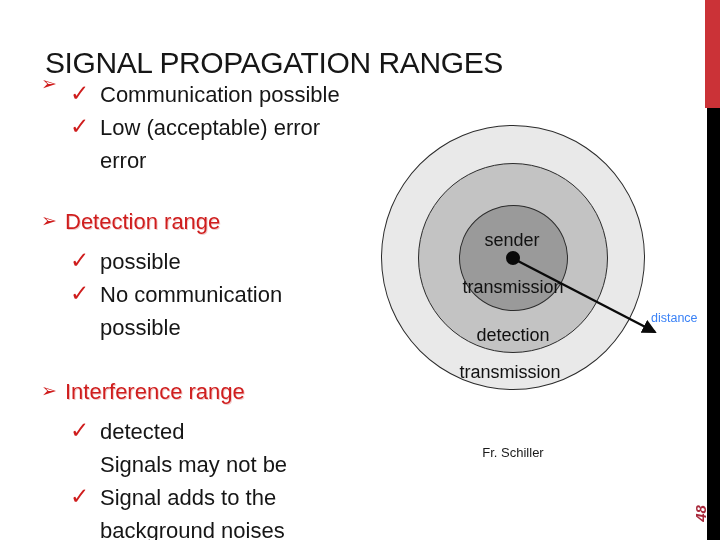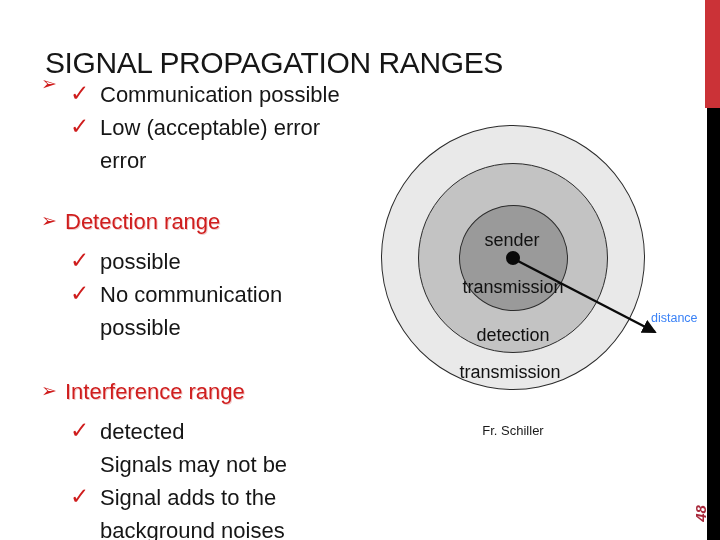--- a/index.html
+++ b/index.html
@@ -78,21 +78,21 @@
   #label-interference { left: 510px; top: 365px; }
 
   #label-distance {
     position: absolute; left: 651px; top: 311px;
     font-size: 12.5px; line-height: 15px; color: #3b82f6; white-space: nowrap;
   }
 
   #arrow-svg { position: absolute; left: 0; top: 0; pointer-events: none; }
 
   .credit {
-    position: absolute; left: 513px; top: 423px; transform: translateX(-50%);
+    position: absolute; left: 513px; top: 445px; transform: translateX(-50%);
     font-size: 13px; color: #1a1a1a; white-space: nowrap; text-align: center;
   }
 
   
   .bar-red {
     position: absolute; left: 705px; top: 0; width: 15px; height: 108px;
     background: var(--sidebar-red, #cb3237);
   }
   .bar-black {
     position: absolute; left: 707px; top: 108px; width: 13px; height: 432px;

